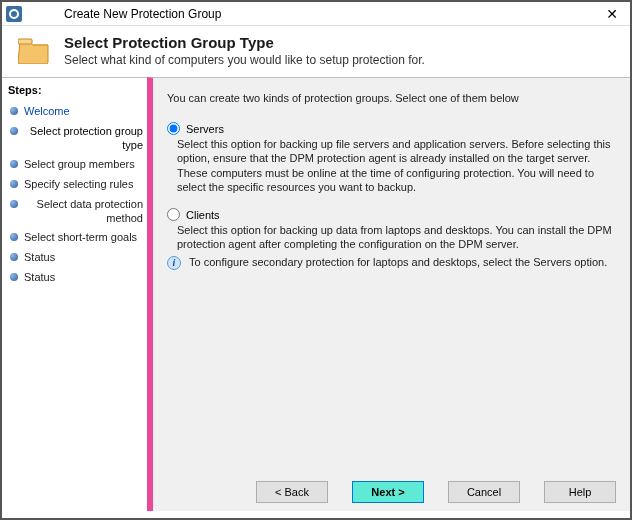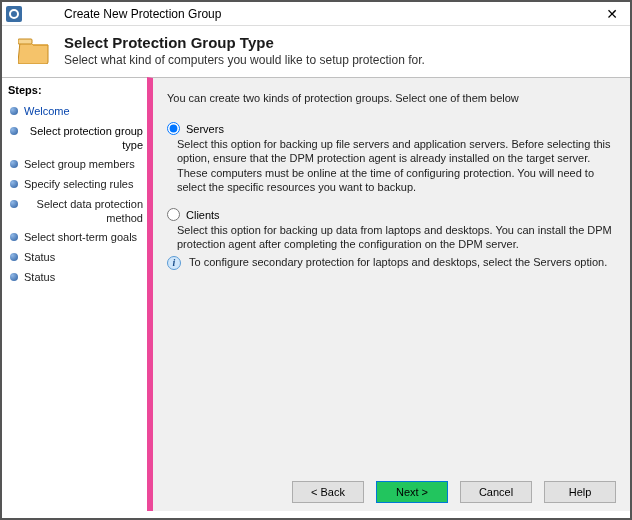--- a/index.html
+++ b/index.html
@@ -145,37 +145,38 @@
     font-size:10px;
     font-weight:bold;
     display:flex; align-items:center; justify-content:center;
     margin-right:8px;
     flex:0 0 auto;
   }
   .button-bar {
     margin-top:auto;
     display:flex;
     justify-content:flex-end;
-    gap:12px;
+    gap:24px;
     padding-top:10px;
   }
   .btn {
     min-width:72px;
     height:22px;
     font-size:11px;
     background:#e1e1e1;
     border:1px solid #adadad;
     cursor:default;
     padding:0 10px;
   }
   .btn.default {
     border:1px solid #0078d7;
     outline:1px solid #0078d7;
     outline-offset:-1px;
-    background:#22c55e;
+    background:#5eead4;
+    font-weight:bold;
   }
 </style>
 </head>
 <body>
 
 <div class="titlebar">
   <span class="app-icon"></span>
   <span class="title">Create New Protection Group</span>
   <span class="close">✕</span>
 </div>

